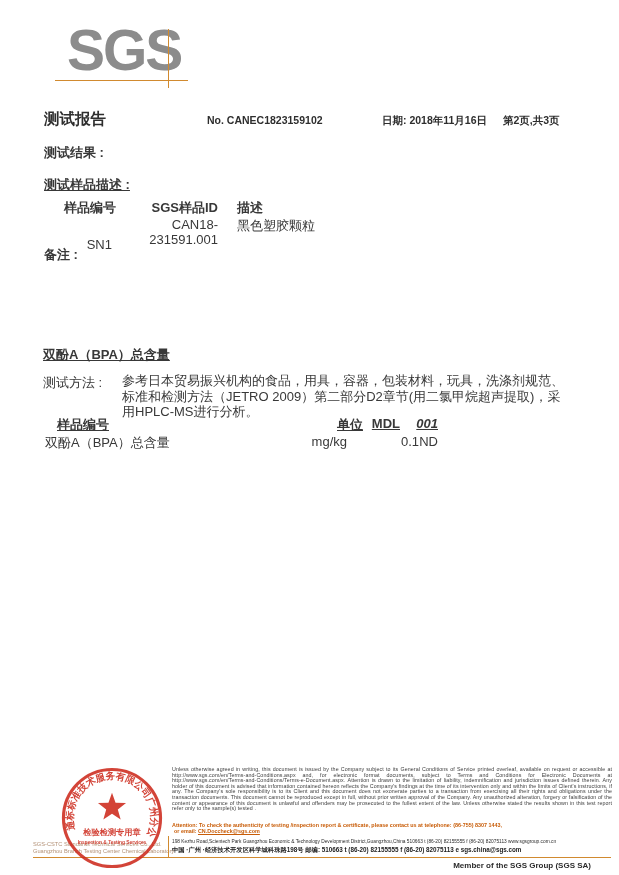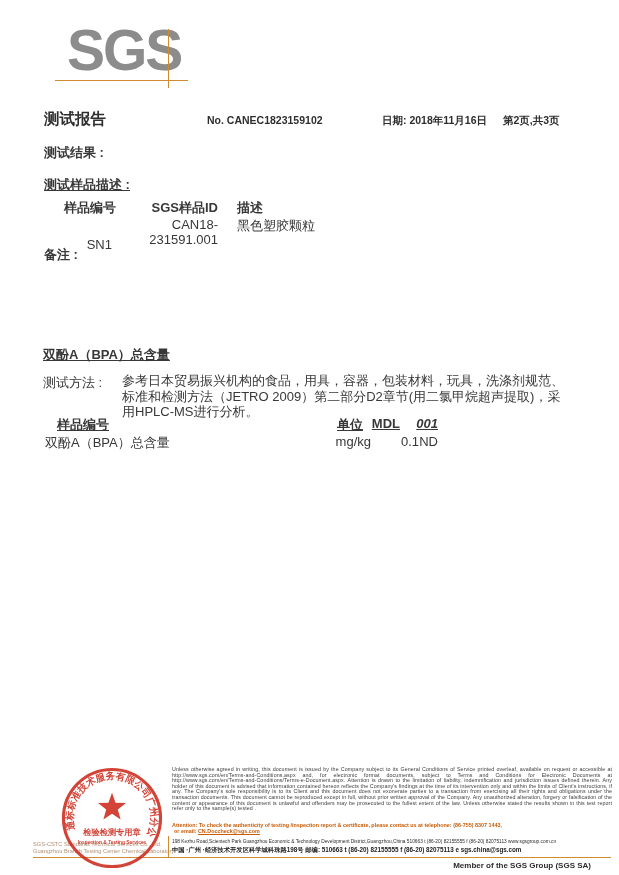--- a/index.html
+++ b/index.html
@@ -56,21 +56,21 @@
   <div class="abs b u cn" style="left:43px;top:346px;">双酚A（BPA）总含量</div>
   <div class="abs cn" style="left:43px;top:374px;">测试方法 :</div>
   <div class="abs cn" style="left:122px;top:373px;width:448px;line-height:15.5px;">参考日本贸易振兴机构的食品，用具，容器，包装材料，玩具，洗涤剂规范、标准和检测方法（JETRO 2009）第二部分D2章节(用二氯甲烷超声提取)，采用HPLC-MS进行分析。</div>
 
   <div class="abs b u cn" style="left:57px;top:416px;">样品编号</div>
   <div class="abs b u cn center" style="left:327px;top:416px;width:36px;">单位</div>
   <div class="abs b u cn center" style="left:366px;top:416px;width:34px;">MDL</div>
   <div class="abs b u i cn center" style="left:404px;top:416px;width:34px;">001</div>
 
   <div class="abs cn" style="left:45px;top:434px;">双酚A（BPA）总含量</div>
-  <div class="abs cn center" style="left:335px;top:434px;width:36px;">mg/kg</div>
+  <div class="abs cn center" style="left:311px;top:434px;width:36px;">mg/kg</div>
   <div class="abs cn center" style="left:385px;top:434px;width:34px;">0.1</div>
   <div class="abs cn center" style="left:404px;top:434px;width:34px;">ND</div>
 
   <div class="abs legal" style="left:172px;top:767px;width:440px;">Unless otherwise agreed in writing, this document is issued by the Company subject to its General Conditions of Service printed overleaf, available on request or accessible at http://www.sgs.com/en/Terms-and-Conditions.aspx and, for electronic format documents, subject to Terms and Conditions for Electronic Documents at http://www.sgs.com/en/Terms-and-Conditions/Terms-e-Document.aspx. Attention is drawn to the limitation of liability, indemnification and jurisdiction issues defined therein. Any holder of this document is advised that information contained hereon reflects the Company's findings at the time of its intervention only and within the limits of Client's instructions, if any. The Company's sole responsibility is to its Client and this document does not exonerate parties to a transaction from exercising all their rights and obligations under the transaction documents. This document cannot be reproduced except in full, without prior written approval of the Company. Any unauthorized alteration, forgery or falsification of the content or appearance of this document is unlawful and offenders may be prosecuted to the fullest extent of the law. Unless otherwise stated the results shown in this test report refer only to the sample(s) tested .</div>
 
   <div class="abs att" style="left:172px;top:822px;width:440px;">
     <div>Attention: To check the authenticity of testing /inspection report &amp; certificate, please contact us at telephone: (86-755) 8307 1443,</div>
     <div style="padding-left:2px;">
       <span>or email: </span><span class="u">CN.Doccheck@sgs.com</span>
     </div>

